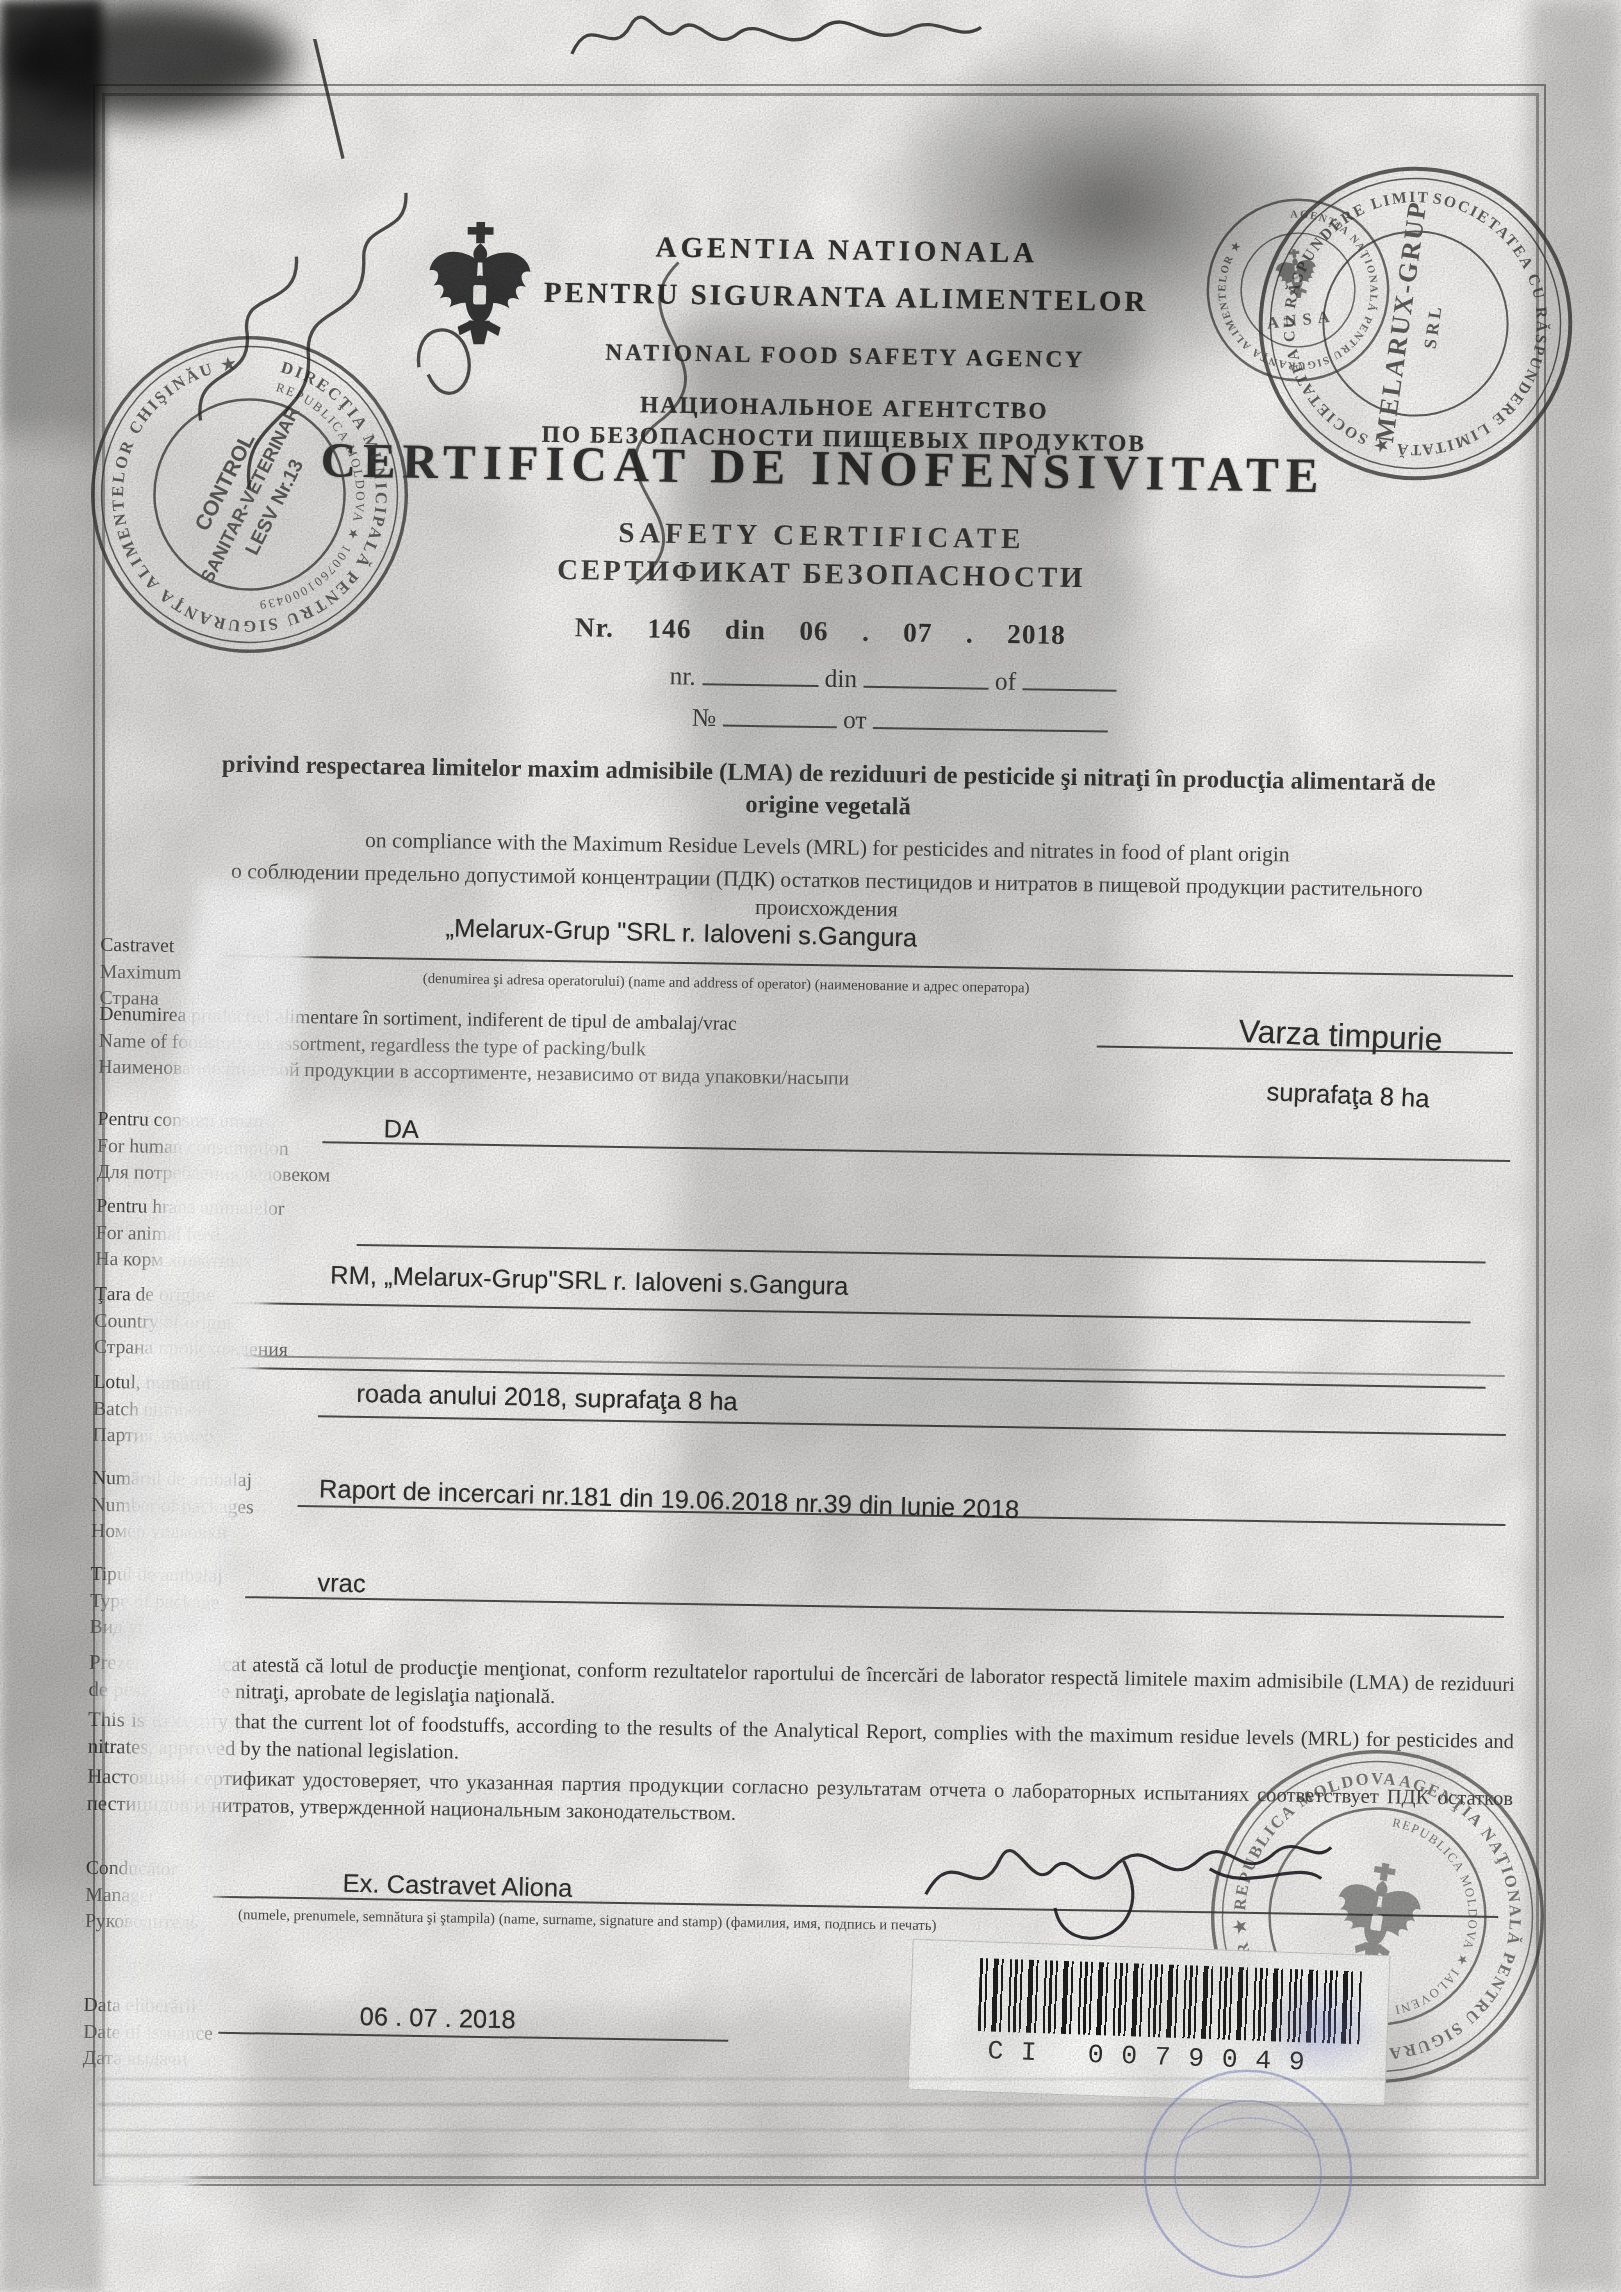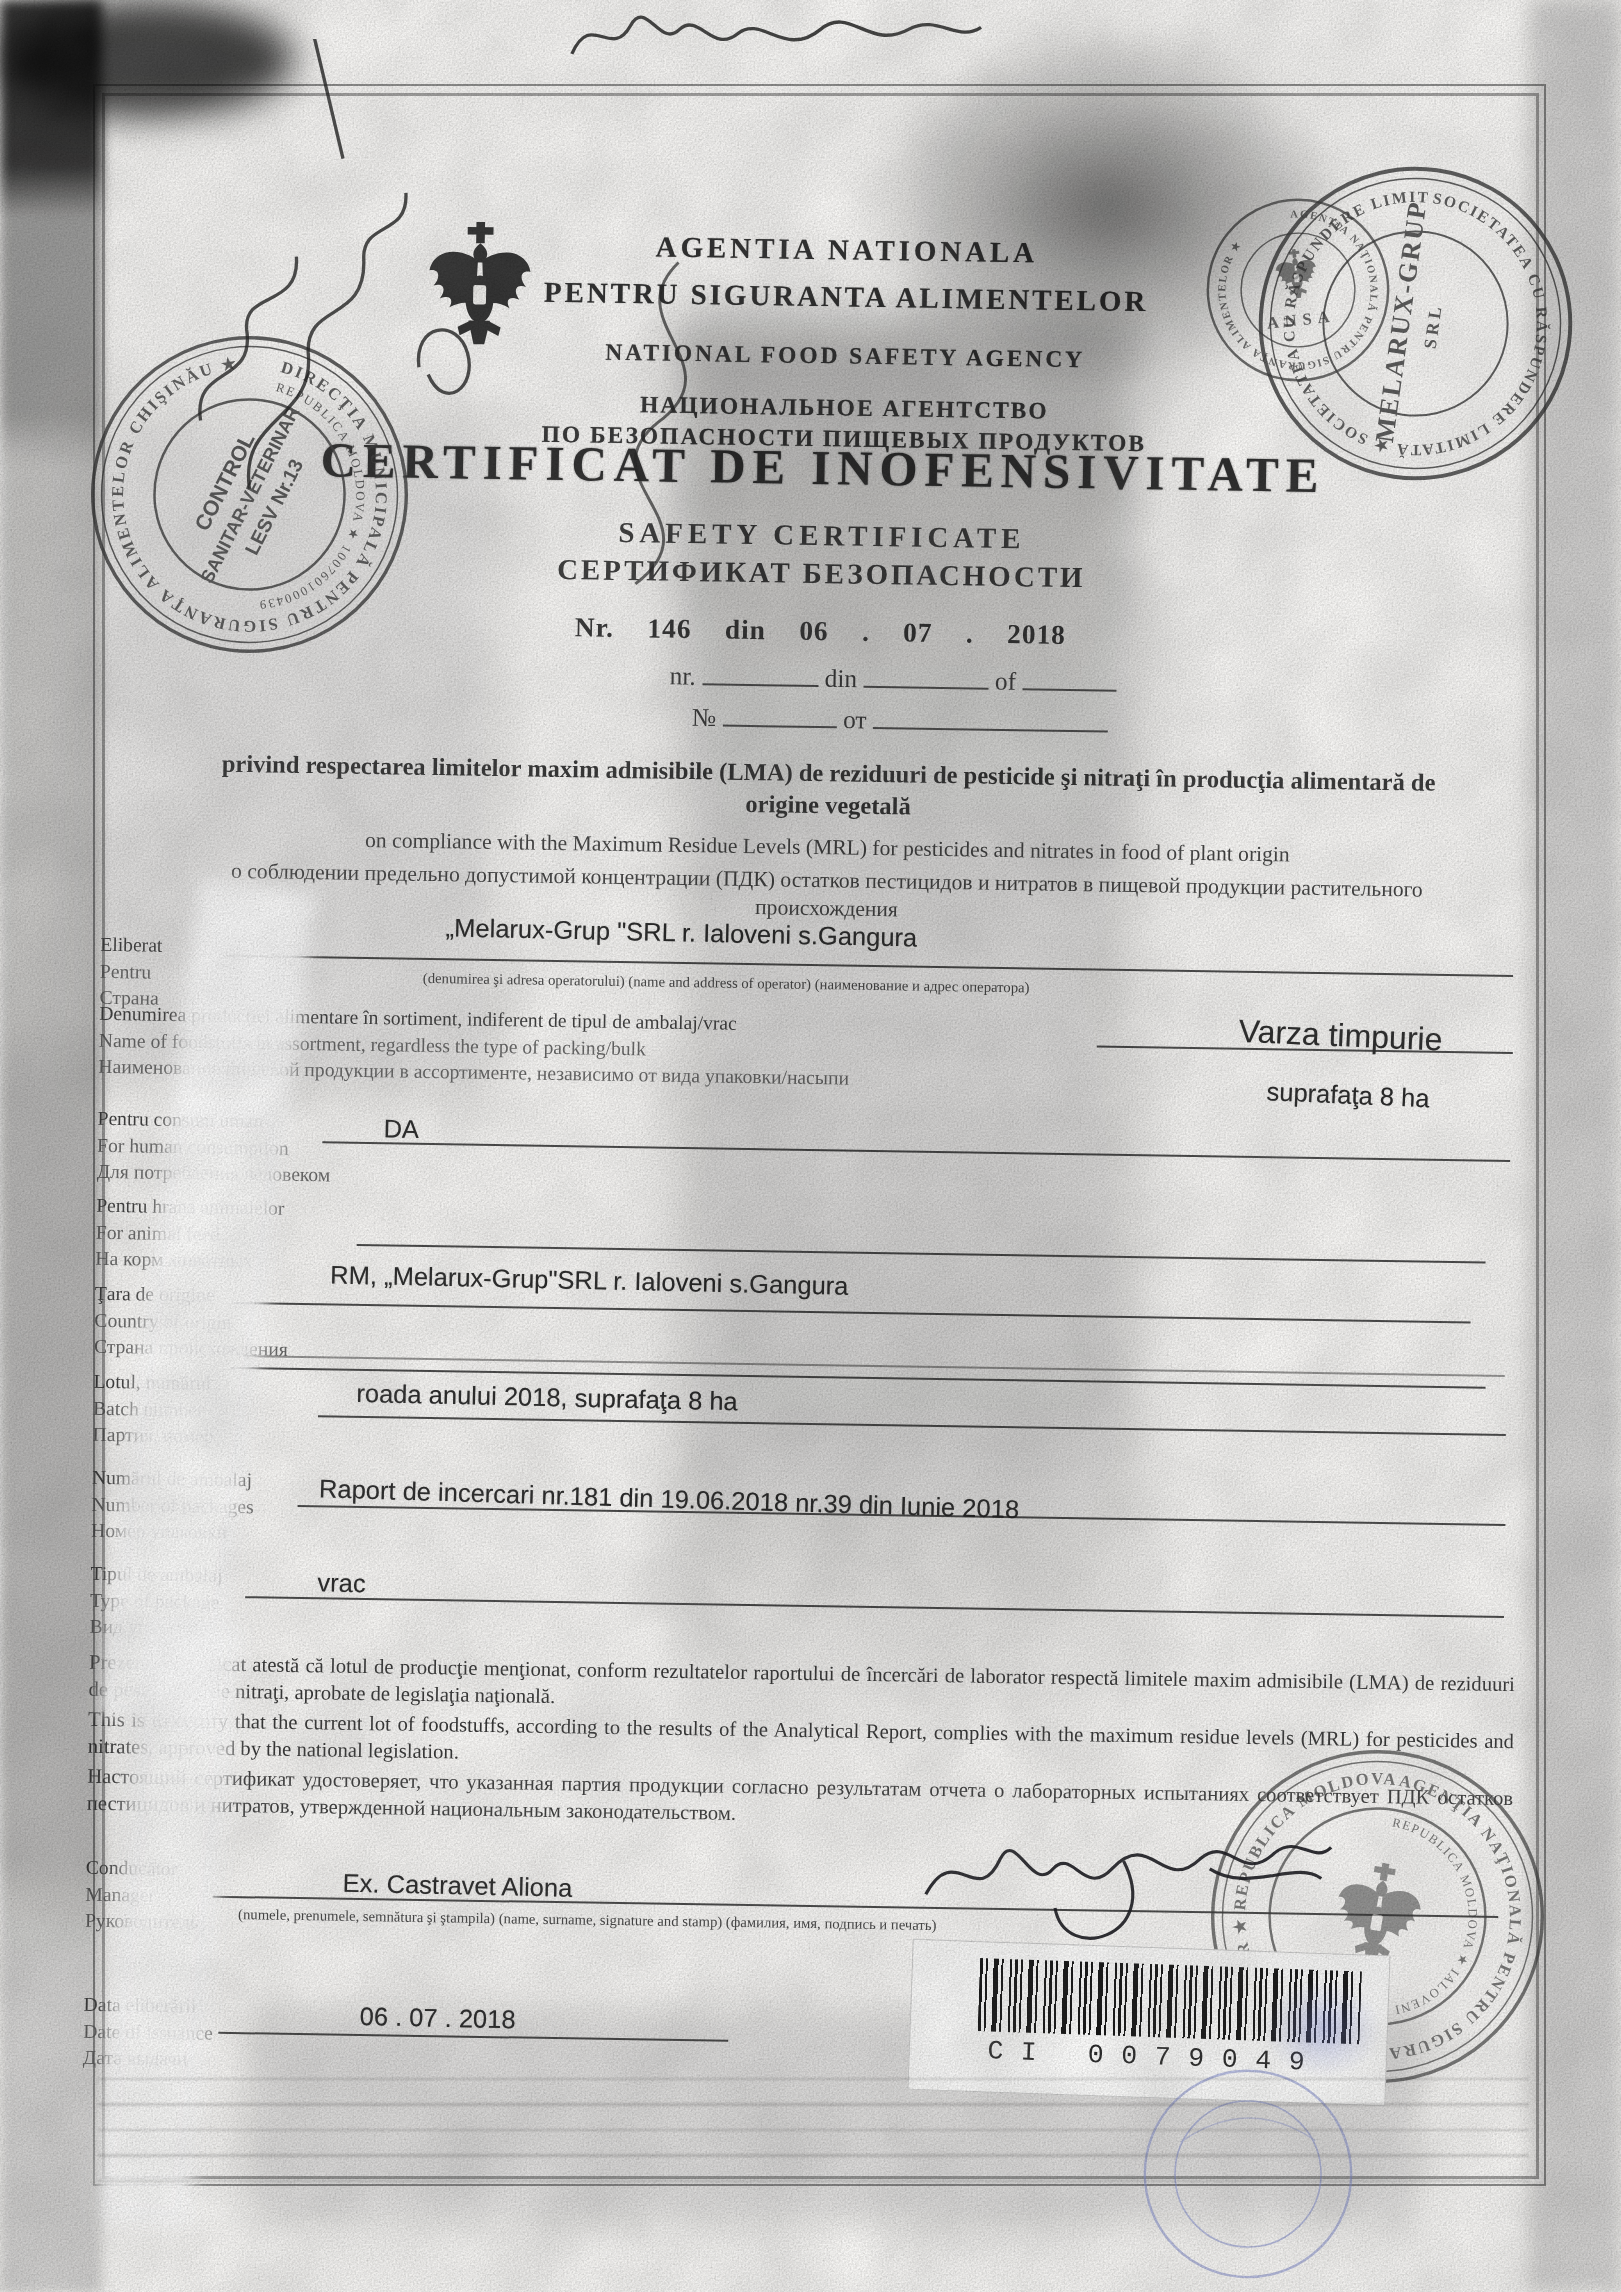--- a/index.html
+++ b/index.html
@@ -169,22 +169,22 @@
     <span>от</span>
     <span class="blank" style="width:235px"></span>
   </div>
 
   <div class="subj-ro">privind respectarea limitelor maxim admisibile (LMA) de reziduuri de pesticide şi nitraţi în producţia alimentară de origine vegetală</div>
   <div class="subj-en">on compliance with the Maximum Residue Levels (MRL) for pesticides and nitrates in food of plant origin</div>
   <div class="subj-ru">о соблюдении предельно допустимой концентрации (ПДК) остатков пестицидов и нитратов в пищевой продукции растительного происхождения</div>
 
   <div class="val" style="left:443px;top:919px;">„Melarux-Grup "SRL r. Ialoveni s.Gangura</div>
   <div class="lbl" style="left:98px;top:943px;">
-    <div>Eliberat</div>
-    <div class="en">Pentru</div>
+    <div>Castravet</div>
+    <div class="en">Maximum</div>
     <div class="ru">Страна</div>
   </div>
   <div class="rule" style="left:225px;top:964px;width:1286px;"></div>
   <div class="cap" style="left:421px;top:976px;">(denumirea şi adresa operatorului) (name and address of operator) (наименование и адрес оператора)</div>
 
   <div class="lbl" style="left:98px;top:1012px;">
     <div>Denumirea producţiei alimentare în sortiment, indiferent de tipul de ambalaj/vrac</div>
     <div class="en">Name of foodstuffs in assortment, regardless the type of packing/bulk</div>
     <div class="ru">Наименование пищевой продукции в ассортименте, независимо от вида упаковки/насыпи</div>
   </div>

